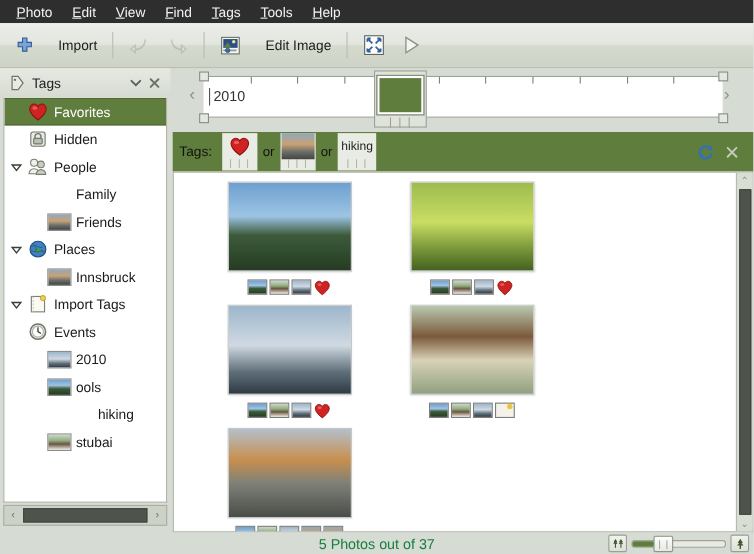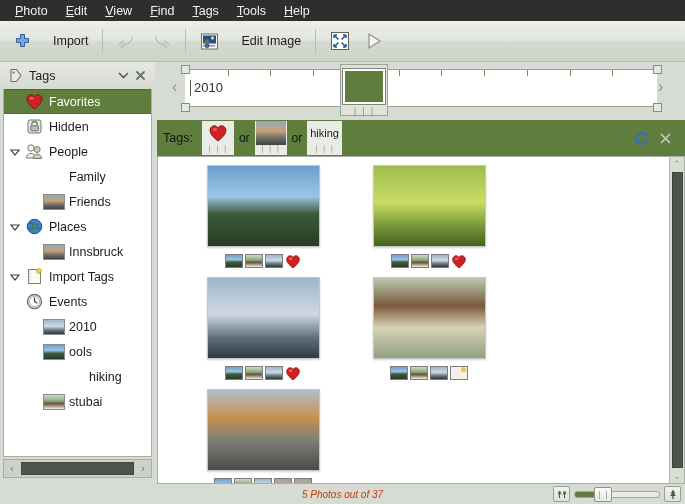--- a/index.html
+++ b/index.html
@@ -303,21 +303,21 @@
   
   .statusbar {
     position: absolute; left: 0; bottom: 0;
     width: 685px; height: 20px;
     background: #d6dbd3;
     display: flex; align-items: center;
     box-sizing: border-box;
   }
   .status-text {
     position: absolute; left: 0; right: 0;
-    text-align: center; font-size: 10px; color: #c2410c; font-style: italic;
+    text-align: center; font-size: 13px; color: #15803d;
   }
   .zoomwrap {
     position: absolute; right: 4px;
     display: flex; align-items: center; gap: 4px;
   }
   .zbtn {
     width: 17px; height: 16px;
     background: linear-gradient(to bottom,#f0f2ec,#dde1d7);
     border: 1px solid #9aa193;
     border-radius: 2px;

